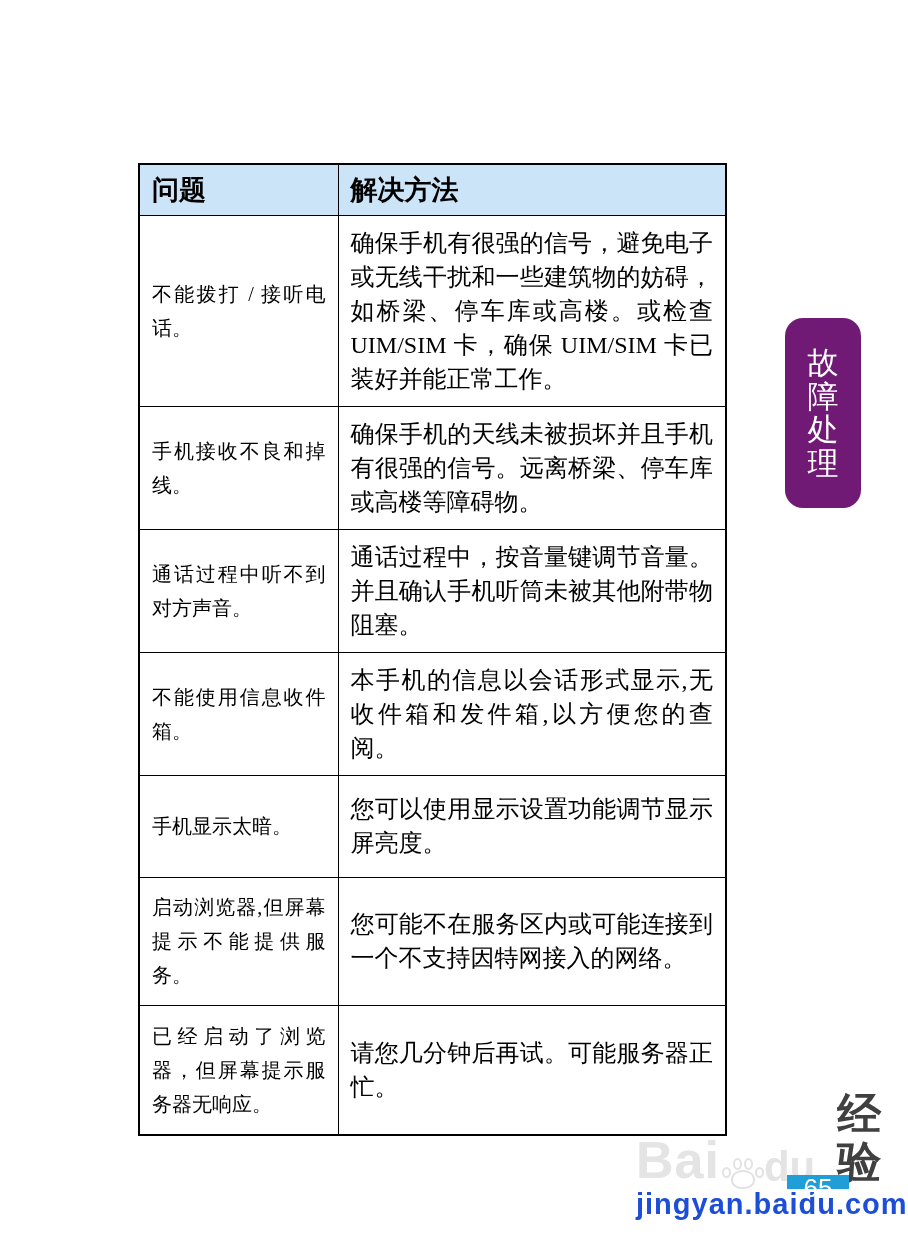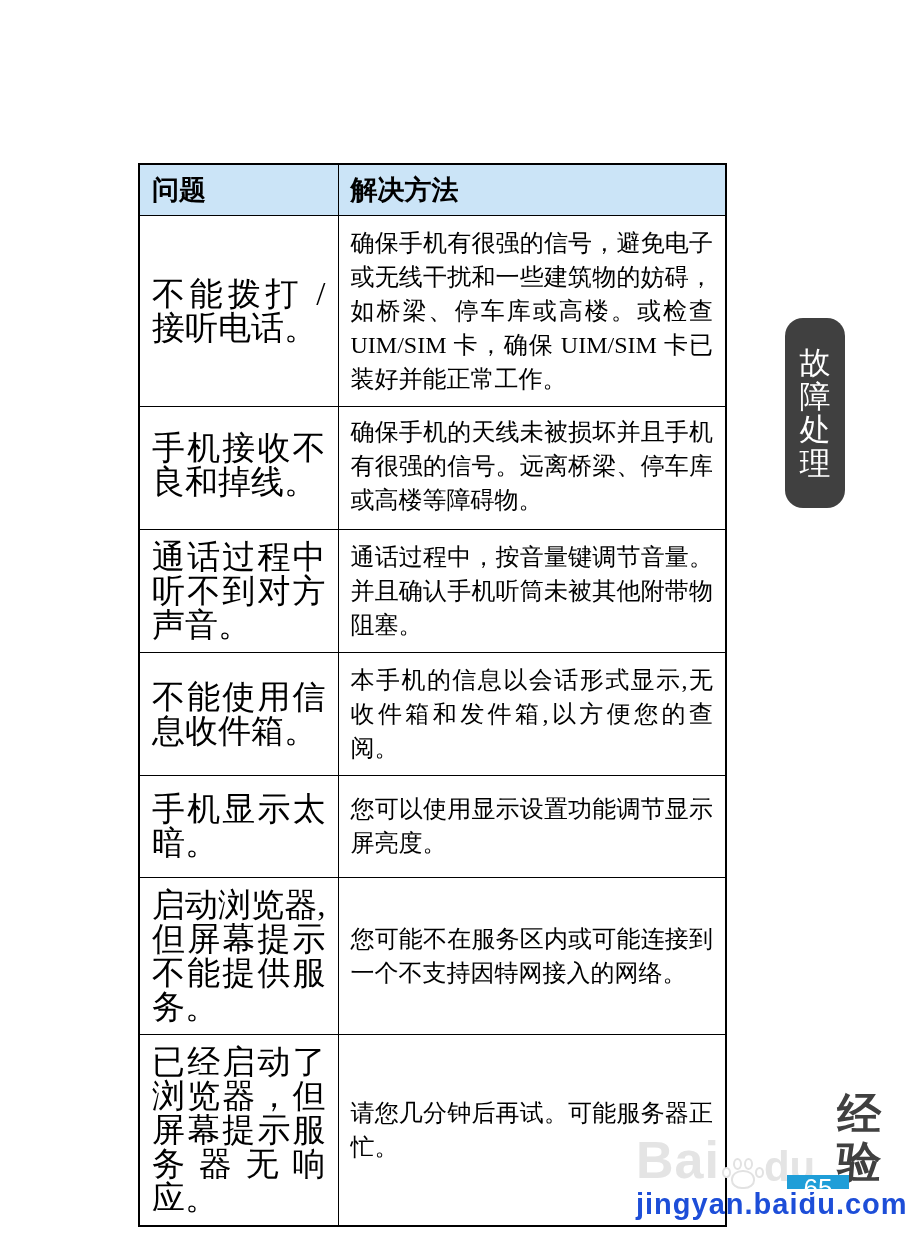--- a/index.html
+++ b/index.html
@@ -35,36 +35,36 @@
     height:51px;
     padding:4px 12px;
   }
   .trouble-table td {
     font-size:24px;
     line-height:34px;
     padding:10px 12px;
     text-align:justify;
     text-justify:inter-character;
   }
-  .trouble-table td.problem { font-size:33px; }
+  .trouble-table td.problem { font-size:20px; }
   .trouble-table td.solution { font-size:24px; }
 
   tbody tr:nth-child(1){ height:190px; }
-  tbody tr:nth-child(2){ height:113px;font-family:Liberation Mono, monospace; }
+  tbody tr:nth-child(2){ height:113px; }
   tbody tr:nth-child(3){ height:116px; }
   tbody tr:nth-child(4){ height:95px;  }
   tbody tr:nth-child(5){ height:102px; }
   tbody tr:nth-child(6){ height:128px; }
   tbody tr:nth-child(7){ height:130px; }
 
   
   .side-tab {
     position:absolute; left:785px; top:318px;
-    width:60px; height:190px;
-    background:#404040;
+    width:76px; height:190px;
+    background:#701a75;
     border-radius:18px;
     color:#ffffff;
     font-family:"Liberation Sans", sans-serif;
     font-size:31px;
     line-height:33.5px;
     text-align:center;
     padding:28px 14px 0 14px;
     word-break:break-all;
   }
 

